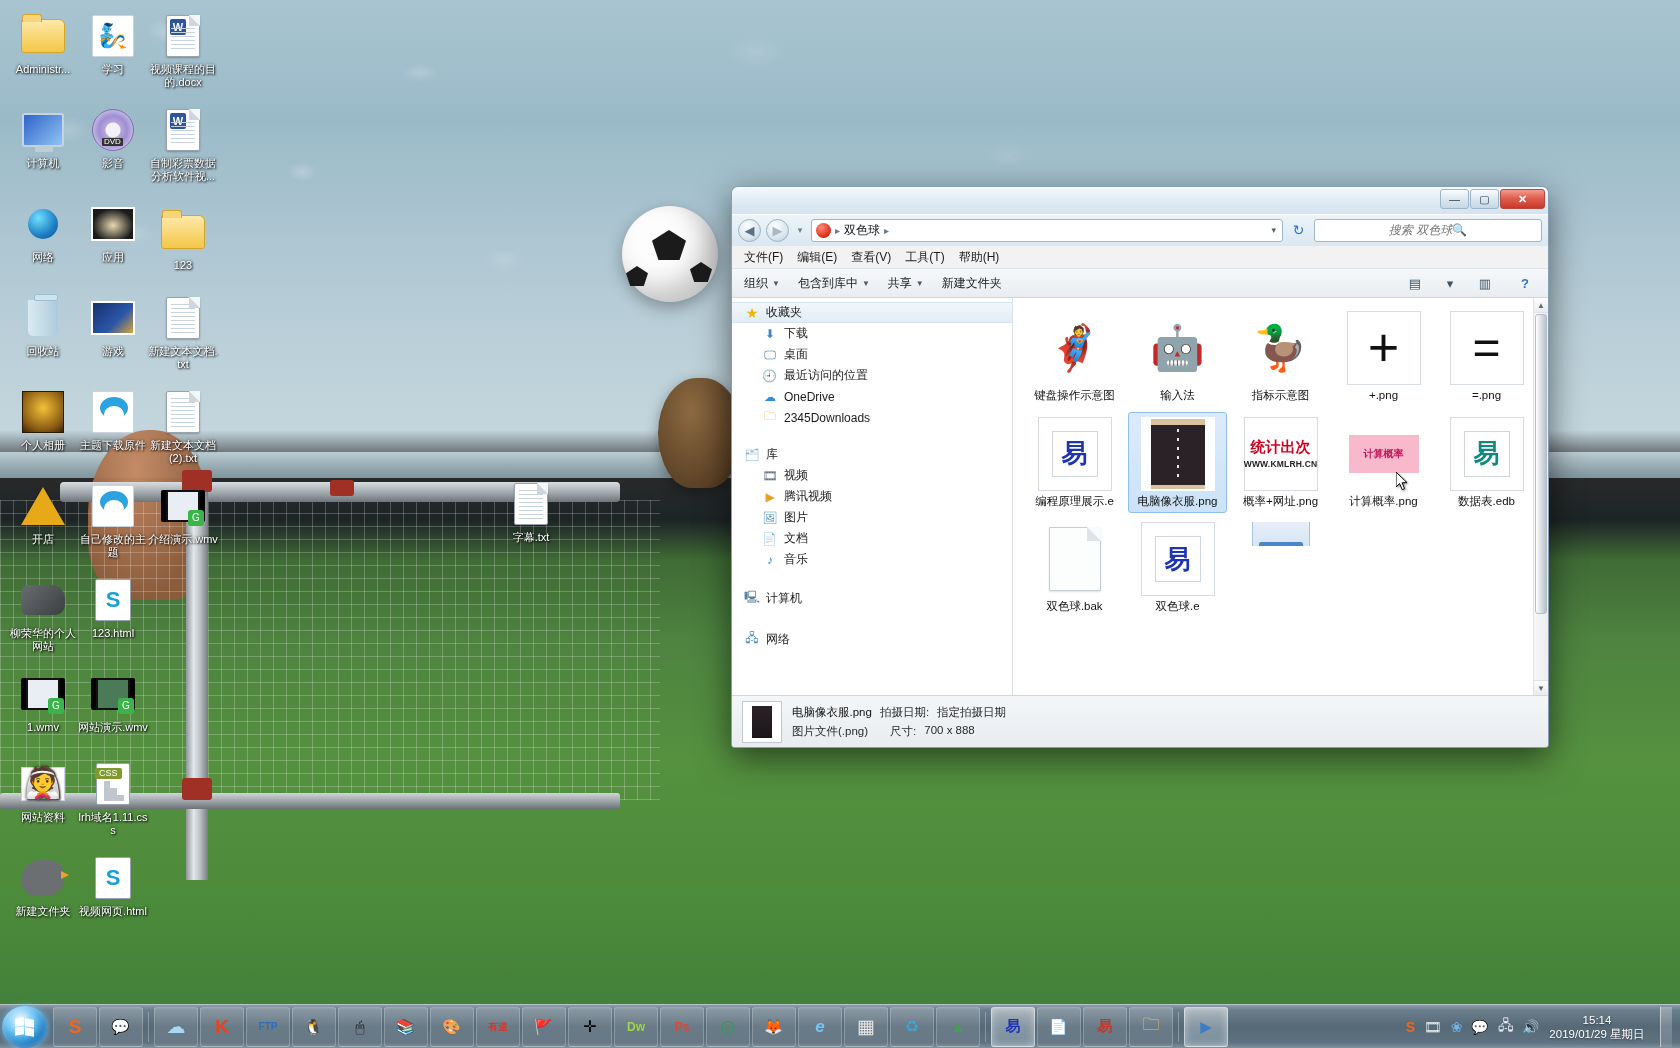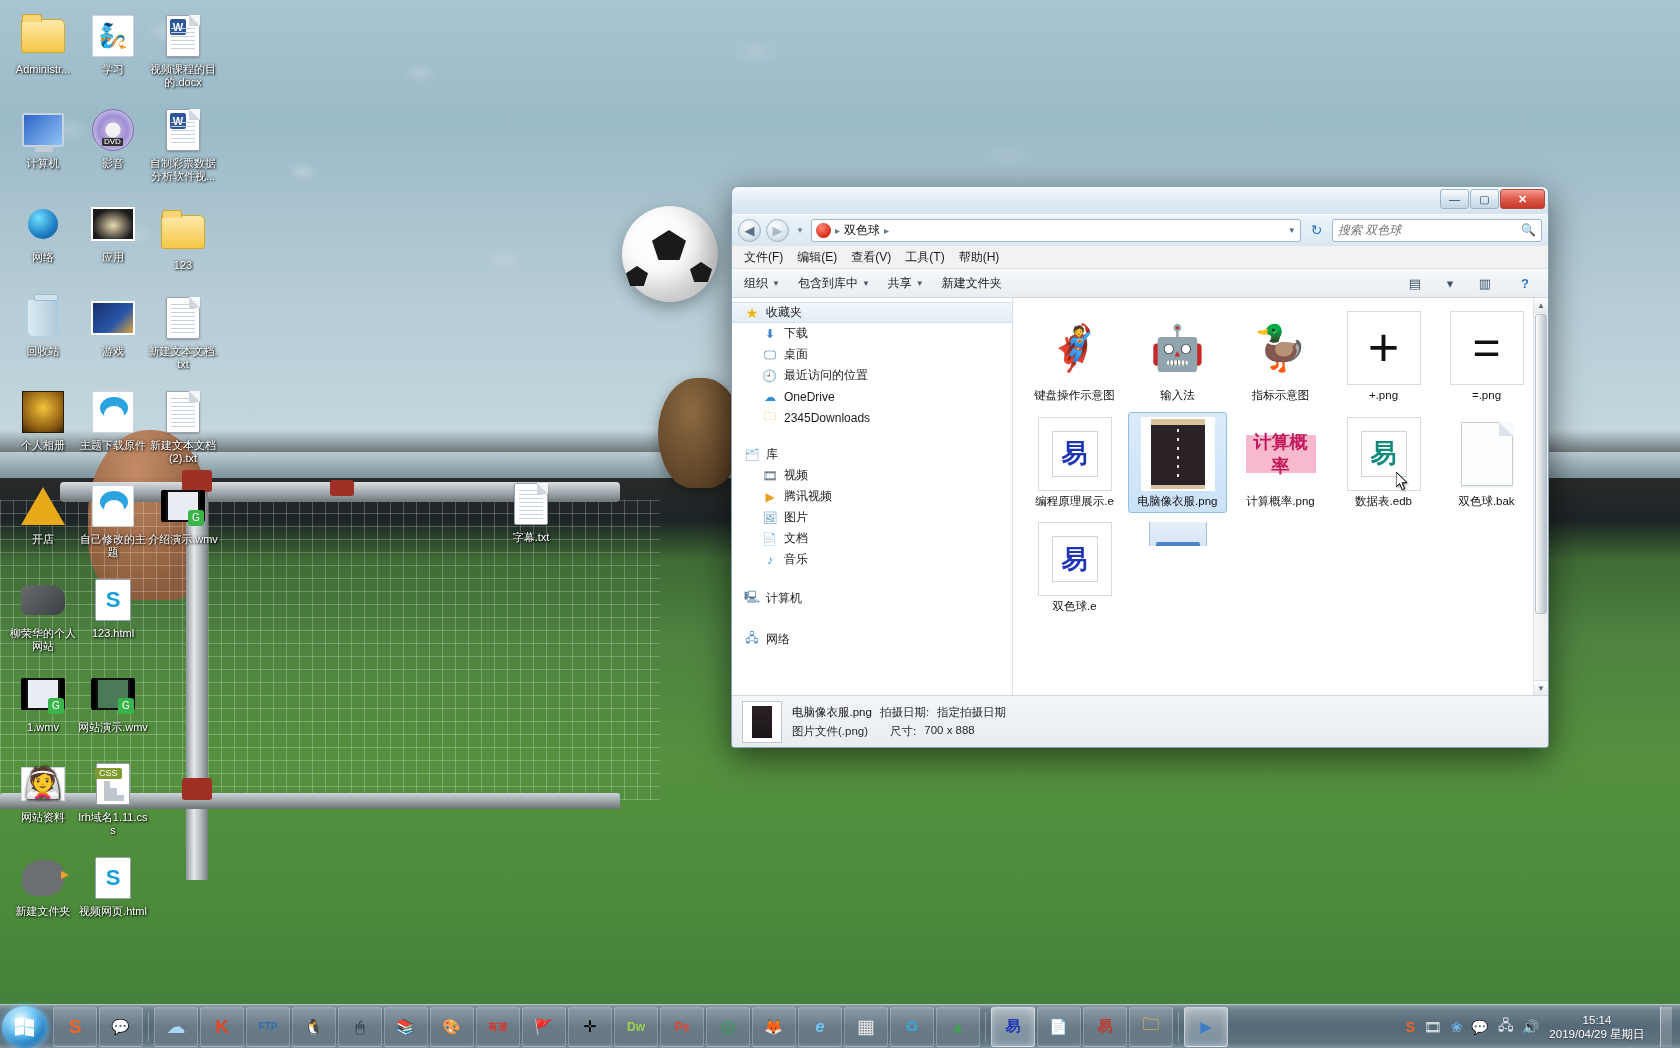--- a/index.html
+++ b/index.html
@@ -206,22 +206,22 @@
   }
   .addr-icon { width:15px;height:15px;border-radius:50%;
     background: radial-gradient(circle at 35% 30%, #ff8a7a, #d82b16 70%, #8e1708); flex:0 0 auto; }
   .crumb { font-size:12px; color:#13161a; white-space:nowrap; }
   .crumb-sep { color:#66798a; font-size:10px; padding:0 1px; }
   .addr-spacer { flex:1; }
   .addr-caret { color:#4c6375; font-size:9px; padding-right:2px; }
   #refreshbtn { width:21px;height:21px; display:flex;align-items:center;justify-content:center;
     color:#2f76c4; font-size:14px; cursor:default; }
   #searchbox {
-    width:210px; height:23px; background:#fff; border:1px solid #9fb6c7; border-radius:3px;
-    display:flex; align-items:center; justify-content:space-between; padding:0 5px;
+    width:228px; height:23px; background:#fff; border:1px solid #9fb6c7; border-radius:3px;
+    display:flex; align-items:center; justify-content:center; padding:0 5px;
   }
   #searchbox .ph { color:#767676; font-style:italic; font-size:12px; }
   #searchbox .mag { color:#5a6f80; font-size:12px; }
   #menubar {
     height:23px; display:flex; align-items:center; gap:14px; padding:0 12px;
     background:#f2f2f2; border-top:1px solid #e2e6ea;
   }
   #menubar span { font-size:12px; color:#1b1b1b; cursor:default; }
   #toolbar {
     height:30px; display:flex; align-items:center; gap:18px; padding:0 12px;
@@ -282,21 +282,21 @@
   .t-easy.blue { color:#1d34b5; }
   .t-easy.teal { color:#108a7e; }
   .t-plus { font-size:54px; font-weight:300; color:#111; line-height:.8; }
   .t-eq { font-size:48px; font-weight:300; color:#111; line-height:.8; }
   .t-coat { width:54px;height:70px;
     background: linear-gradient(to bottom, #d9c39f 0 6px, #2b2227 6px 66px, #d9c39f 66px 70px);
     position:relative; }
   .t-coat::after { content:"";position:absolute;left:50%;top:10px;width:2px;height:52px;margin-left:-1px;
     background:repeating-linear-gradient(to bottom,#e8e8e8 0 3px,transparent 3px 9px); }
   .t-prob { width:70px;height:38px;background:#f9b9cd;display:flex;align-items:center;justify-content:center;
-    color:#c2185b;font-weight:bold;font-size:18px; }
+    color:#c2185b;font-weight:bold;font-size:10px; }
   .t-kb { width:72px;height:32px;background:#f6c3cf;position:relative;overflow:hidden; }
   .t-kb::before{content:"";position:absolute;left:2px;top:6px;width:52px;height:24px;
     background:repeating-linear-gradient(to bottom, rgba(255,255,255,.85) 0 3px, transparent 3px 5px);}
   .t-kb::after{content:"";position:absolute;right:3px;top:5px;width:16px;height:25px;
     background:repeating-linear-gradient(to bottom, rgba(255,255,255,.8) 0 3px, transparent 3px 5px);}
   .t-stats { width:72px;height:50px;background:#fff;display:flex;flex-direction:column;
     align-items:center;justify-content:center;gap:2px; }
   .t-stats .l1 { color:#d0021b; font-weight:bold; font-size:15px; }
   .t-stats .l2 { color:#222; font-weight:bold; font-size:8.5px; letter-spacing:.2px; }
   .t-folder { width:58px;height:44px;background:linear-gradient(to bottom,#eef4fb,#cfe0f2);
@@ -795,20 +795,29 @@
             <span class="fname">编程原理展示.e</span>
             </div>
 
           <div class="tile sel">
             <div class="thumb">
                 <div class="t-coat"></div>
               </div>
             <span class="fname">电脑像衣服.png</span>
             </div>
 
+          <div class="tile">
+            <div class="thumb framed">
+              <div class="t-stats">
+                <span class="l1">统计出次</span>
+                <span class="l2">WWW.KMLRH.CN</span>
+              </div>
+              </div>
+            <span class="fname">概率+网址.png</span>
+            </div>
 
           <div class="tile">
             <div class="thumb">
               <div class="t-prob">计算概率</div>
               </div>
             <span class="fname">计算概率.png</span>
             </div>
 
 
           <div class="tile">
@@ -966,18 +975,18 @@
 
     <div id="tray">
       <span class="trayicon" style="color:#f26522;font-weight:bold">S</span>
       <span class="trayicon">🎞</span>
       <span class="trayicon" style="color:#6fb8e8">❀</span>
       <span class="trayicon">💬</span>
       <span class="trayicon">🖧</span>
       <span class="trayicon">🔊</span>
       <div id="clock">
         <div>15:14</div>
-        <div>2019/04/29 星期日</div>
+        <div>2019/01/29 星期日</div>
       </div>
       <div id="showdesktop"></div>
     </div>
   </div>
 </div>
 
 </body></html>

